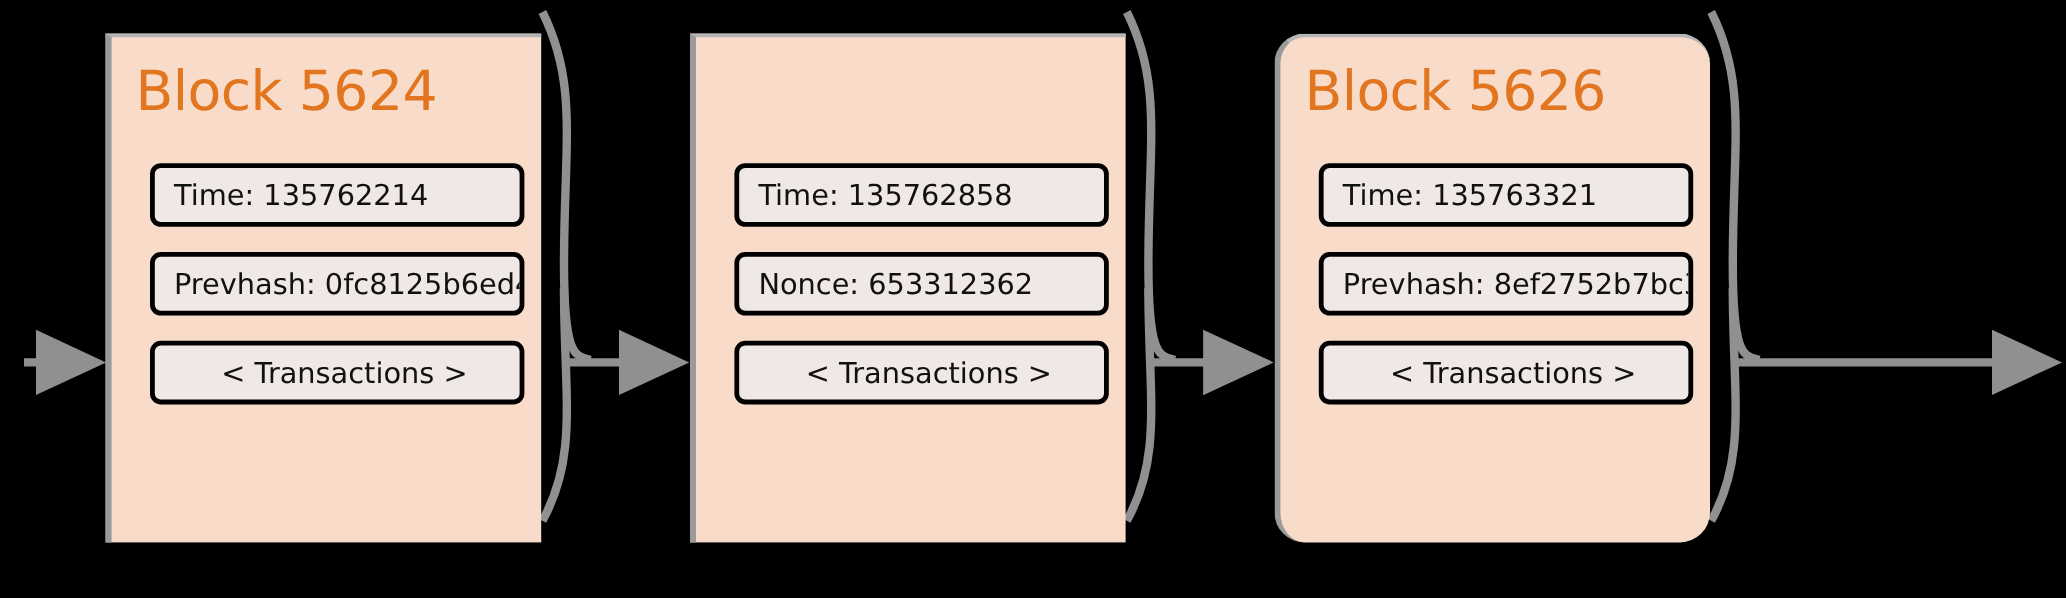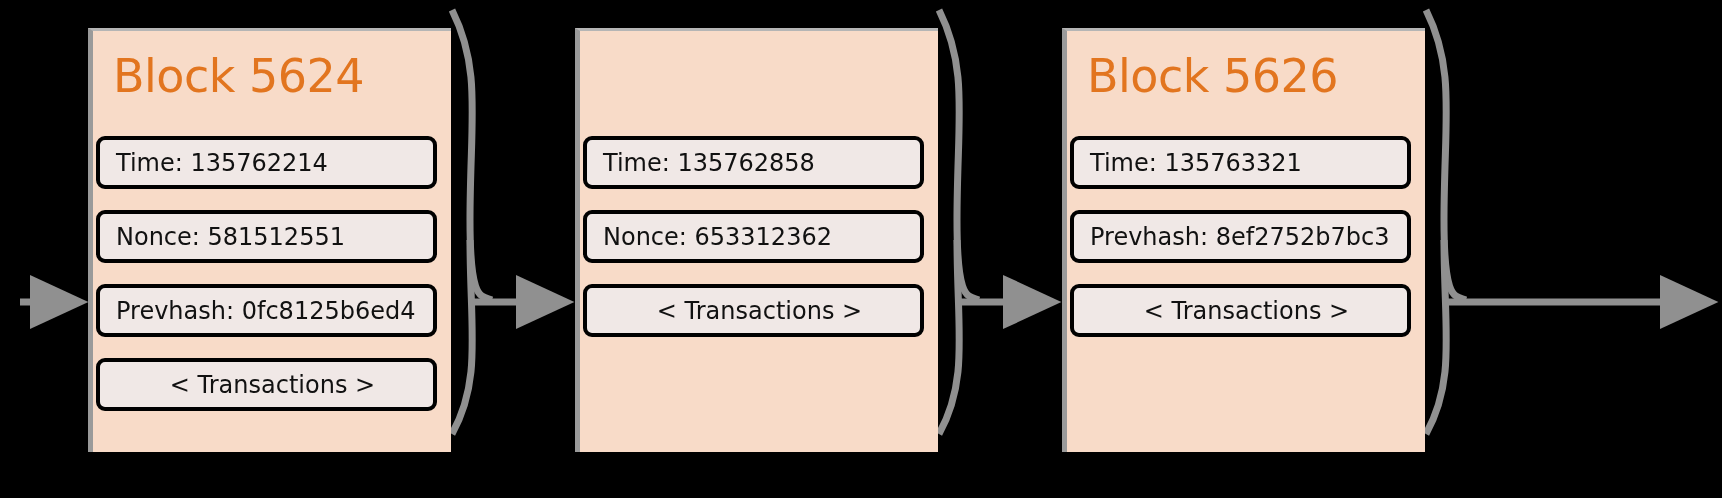--- a/index.html
+++ b/index.html
@@ -23,21 +23,21 @@
   }
   .block-title{
     color:#e2751f;
     font-size:46px;
     line-height:46px;
     padding:22px 0 0 20px;
     white-space:nowrap;
     letter-spacing:-0.5px;
   }
   .fields{
-    position:absolute;left:3px;right:14px;top:105px;
+    position:absolute;left:32px;right:14px;top:105px;
   }
   .field{
     background:#f0e8e6;
     border:4px solid #000;
     border-radius:9px;
     height:53px;
     margin-bottom:21px;
     box-sizing:border-box;
     display:flex;
     align-items:center;
@@ -45,21 +45,21 @@
     font-size:24px;
     color:#111;
     white-space:nowrap;
     overflow:hidden;
   }
   .field.center{justify-content:center;padding-left:12px;}
 
   
   #block-0{left:88px;}
   #block-1{left:575px;}
-  #block-2{left:1062px;}
+  #block-2{left:1062px;border-radius:25px;}
 </style>
 </head>
 <body>
 
 <div class="canvas">
 
   <svg class="links" viewBox="0 0 1722 498" xmlns="http://www.w3.org/2000/svg">
     <defs>
       <marker id="ah" markerWidth="9" markerHeight="9" refX="7.2" refY="4.5" orient="auto" markerUnits="strokeWidth">
         <path d="M0,0.6 L8.4,4.5 L0,8.4 z" fill="#909090"></path>
@@ -86,21 +86,20 @@
       <path d="M1426,10 C1456,70 1444,120 1444,220 C1444,300 1454,296 1466,300" stroke="#909090" stroke-width="7" fill="none"></path>
       <path d="M1426,434 C1456,380 1444,330 1444,240" stroke="#909090" stroke-width="7" fill="none"></path>
       <path d="M1444,302 L1710,302" stroke="#909090" stroke-width="7" fill="none" marker-end="url(#ah)"></path>
     </g>
   </svg>
 
   <div class="block" id="block-0">
     <div class="block-title">Block 5624</div>
     <div class="fields">
       <div class="field">Time: 135762214</div>
-      <div class="field">Nonce: 581512551</div>
       <div class="field">Prevhash: 0fc8125b6ed4</div>
       <div class="field center">&lt; Transactions &gt;</div>
     </div>
   </div>
 
   <div class="block" id="block-1">
     <div class="fields">
       <div class="field">Time: 135762858</div>
       <div class="field">Nonce: 653312362</div>
       <div class="field center">&lt; Transactions &gt;</div>

